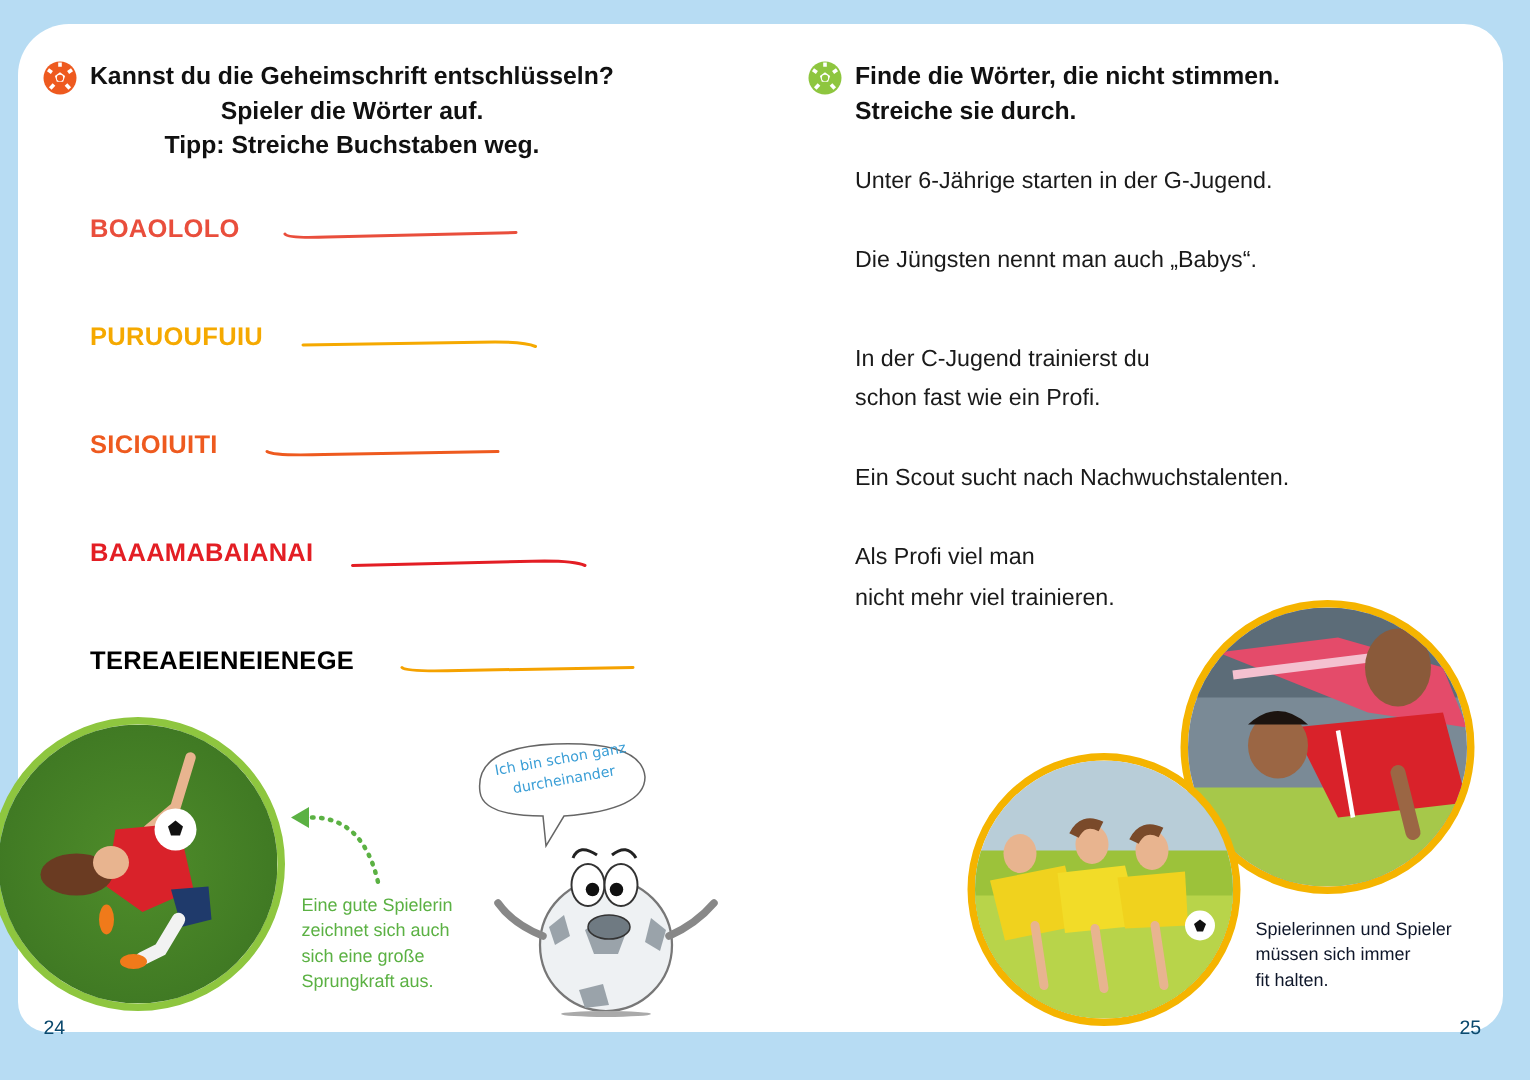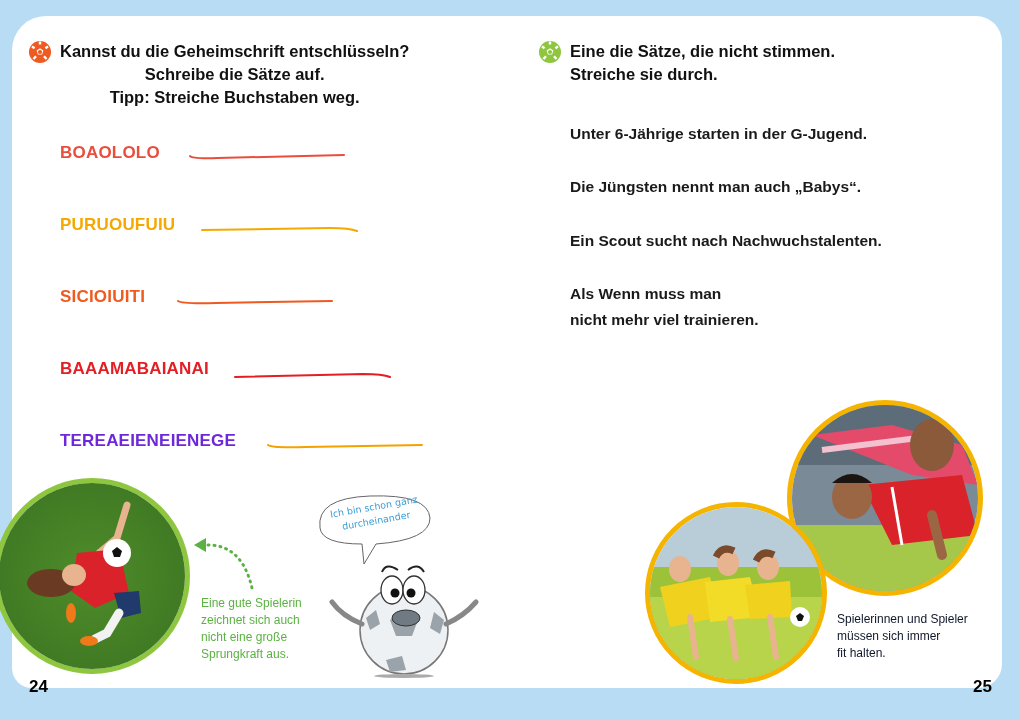--- a/index.html
+++ b/index.html
@@ -5,41 +5,41 @@
   html, body { margin:0; padding:0; }
   body { width:1020px; height:720px; background:#b7dcf3; position:relative; overflow:hidden; font-family:"Liberation Sans", sans-serif; }
   .page { position:absolute; left:12px; top:16px; width:990px; height:672px; background:#ffffff; border-radius:34px 26px 24px 20px; }
   .page-top-wave { position:absolute; left:0; top:-6px; width:1020px; height:40px; }
   .abs { position:absolute; }
   .heading { font-weight:bold; font-size:16.5px; line-height:23px; color:#111; }
   .ball-icon { width:24px; height:24px; }
   .code-word { font-weight:bold; font-size:17px; letter-spacing:0.2px; }
   .stmt { font-size:15.5px; line-height:26.5px; color:#1a1a1a; }
   .caption { font-size:12px; line-height:17px; }
-  .pagenum { font-weight:bold; font-size:17px; color:#000000; }
+  .pagenum { font-weight:normal; font-size:13px; color:#0c4a6e; }
   .photo { border-radius:50%; overflow:hidden; }
   .bubble-text { font-family:"DejaVu Sans", sans-serif; font-size:9.5px; color:#3a9ed6; text-align:center; line-height:14px; transform:rotate(-10deg); }
 </style>
 </head>
 <body>
 
 <svg class="page-top-wave" viewBox="0 0 1020 40"></svg>
 <div class="page"></div>
 
 <div class="abs" style="left:28px; top:40px;">
   <svg class="ball-icon" viewBox="0 0 24 24">
     <circle cx="12" cy="12" r="11" fill="#ee5a1f"></circle>
     <polygon points="12,8.2 15.4,10.6 14.1,14.5 9.9,14.5 8.6,10.6" fill="#fff"></polygon>
     <path d="M12 1.6 L12 4.5 M4 6.5 L6.6 8.3 M20 6.5 L17.4 8.3 M5.5 19 L8 16.3 M18.5 19 L16 16.3" stroke="#fff" stroke-width="2.4"></path>
     <circle cx="12" cy="12" r="2.1" fill="#ee5a1f"></circle>
   </svg>
 </div>
 <div class="abs heading" style="left:60px; top:40px;text-align:center;">
   <div>Kannst du die Geheimschrift entschlüsseln?</div>
-  <div>Schreibe die Sätze auf.</div>
+  <div>Spieler die Wörter auf.</div>
   <div>Tipp: Streiche Buchstaben weg.</div>
 </div>
 
 <div class="abs code-word" style="left:60px; top:143px; color:#e94e3c;">BOAOLOLO</div>
 <svg class="abs" style="left:188px; top:150px;" width="160" height="12">
     <path d="M2 6 Q4 9 30 8 L156 5" stroke="#e94e3c" stroke-width="2" fill="none" stroke-linecap="round"></path>
   </svg>
 
 <div class="abs code-word" style="left:60px; top:215px; color:#f5a900;">PURUOUFUIU</div>
 <svg class="abs" style="left:200px; top:224px;" width="160" height="12">
@@ -49,21 +49,21 @@
 <div class="abs code-word" style="left:60px; top:287px; color:#ee5a1f;">SICIOIUITI</div>
 <svg class="abs" style="left:176px; top:296px;" width="160" height="12">
     <path d="M2 5 Q6 8 40 7 L156 5" stroke="#ee5a1f" stroke-width="2" fill="none" stroke-linecap="round"></path>
   </svg>
 
 <div class="abs code-word" style="left:60px; top:359px; color:#e31e24;">BAAAMABAIANAI</div>
 <svg class="abs" style="left:233px; top:370px;" width="160" height="12">
     <path d="M2 7 L130 4 Q150 4 157 7" stroke="#e31e24" stroke-width="2" fill="none" stroke-linecap="round"></path>
   </svg>
 
-<div class="abs code-word" style="left:60px; top:431px; color:#6d28d9;">TEREAEIENEIENEGE</div>
+<div class="abs code-word" style="left:60px; top:431px; color:#000000;">TEREAEIENEIENEGE</div>
 <svg class="abs" style="left:266px; top:440px;" width="160" height="12">
     <path d="M2 5 Q5 8 40 7 L156 5" stroke="#f5a200" stroke-width="2" fill="none" stroke-linecap="round"></path>
   </svg>
 
 <div class="abs photo" style="left:-6px; top:478px; width:196px; height:196px; border:5px solid #8ec63f; box-sizing:border-box;">
   <svg width="186" height="186" viewBox="0 0 186 186">
     <defs>
       <radialGradient id="grass1" cx="50%" cy="50%" r="70%">
         <stop offset="0" stop-color="#4f8d2a"></stop>
           <stop offset="1" stop-color="#3a7221"></stop>
@@ -84,21 +84,21 @@
 </div>
 
 <svg class="abs" style="left:192px; top:533px;" width="70" height="60">
   <polygon points="2,12 14,5 14,19" fill="#5bb143"></polygon>
   <path d="M16 12 Q50 12 60 55" stroke="#5bb143" stroke-width="3" stroke-dasharray="1 5" stroke-linecap="round" fill="none"></path>
 </svg>
 
 <div class="abs caption" style="left:201px; top:595px; color:#5bb143;">
   <div>Eine gute Spielerin</div>
   <div>zeichnet sich auch</div>
-  <div>nicht eine große</div>
+  <div>sich eine große</div>
   <div>Sprungkraft aus.</div>
 </div>
 
 <svg class="abs" style="left:306px; top:490px;" width="180" height="190" viewBox="0 0 180 190">
   <path d="M14 38 Q10 8 64 6 Q122 4 124 28 Q124 50 70 54 L58 74 L56 54 Q16 54 14 38 Z" fill="#fff" stroke="#666" stroke-width="1"></path>
   <circle cx="98" cy="140" r="44" fill="#eef1f3" stroke="#777" stroke-width="1.5"></circle>
   <polygon points="98,120 112,130 106,146 90,146 84,130" fill="#9aa3aa"></polygon>
   <polygon points="60,128 70,120 74,134 64,140" fill="#9aa3aa"></polygon>
   <polygon points="128,122 138,130 134,144 124,138" fill="#9aa3aa"></polygon>
   <polygon points="80,170 96,166 100,180 84,182" fill="#9aa3aa"></polygon>
@@ -120,36 +120,40 @@
 
 <div class="abs" style="left:538px; top:40px;">
   <svg class="ball-icon" viewBox="0 0 24 24">
     <circle cx="12" cy="12" r="11" fill="#8ec63f"></circle>
     <polygon points="12,8.2 15.4,10.6 14.1,14.5 9.9,14.5 8.6,10.6" fill="#fff"></polygon>
     <path d="M12 1.6 L12 4.5 M4 6.5 L6.6 8.3 M20 6.5 L17.4 8.3 M5.5 19 L8 16.3 M18.5 19 L16 16.3" stroke="#fff" stroke-width="2.4"></path>
     <circle cx="12" cy="12" r="2.1" fill="#8ec63f"></circle>
   </svg>
 </div>
 <div class="abs heading" style="left:570px; top:40px;">
-  <div>Eine die Sätze, die nicht stimmen.</div>
+  <div>Finde die Wörter, die nicht stimmen.</div>
   <div>Streiche sie durch.</div>
 </div>
 
-<div class="abs stmt" style="left:570px; top:121px;font-weight:bold;">
+<div class="abs stmt" style="left:570px; top:108px;">
   <div style="margin-bottom:26.5px;">
     <div>Unter 6-Jährige starten in der G-Jugend.</div>
   </div>
-  <div style="margin-bottom:27px;">
+  <div style="margin-bottom:39px;">
     <div>Die Jüngsten nennt man auch „Babys“.</div>
+  </div>
+  <div style="margin-bottom:26.5px;">
+    <div>In der C-Jugend trainierst du</div>
+    <div>schon fast wie ein Profi.</div>
   </div>
   <div style="margin-bottom:26.5px;">
     <div>Ein Scout sucht nach Nachwuchstalenten.</div>
   </div>
   <div>
-    <div>Als Wenn muss man</div>
+    <div>Als Profi viel man</div>
     <div>nicht mehr viel trainieren.</div>
   </div>
 </div>
 
 <div class="abs photo" style="left:787px; top:400px; width:196px; height:196px; border:5px solid #f5b400; box-sizing:border-box;">
   <svg width="186" height="186" viewBox="0 0 186 186">
     <rect width="186" height="186" fill="#7a8a96"></rect>
     <rect y="0" width="186" height="60" fill="#5c6c78"></rect>
     <rect y="120" width="186" height="66" fill="#a6c84a"></rect>
     <path d="M20 30 L100 20 L170 40 L186 80 L120 70 Z" fill="#e44b6a"></path>

